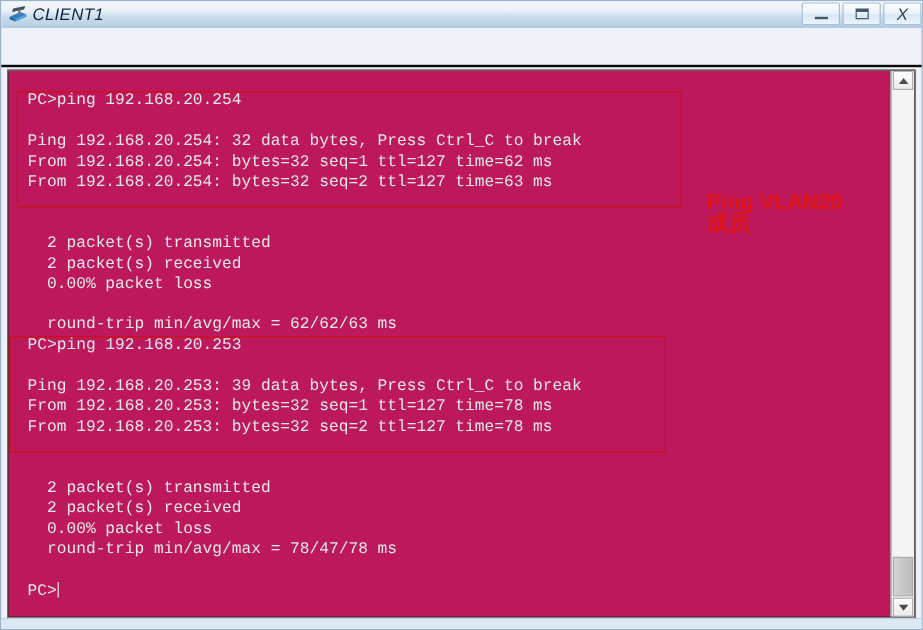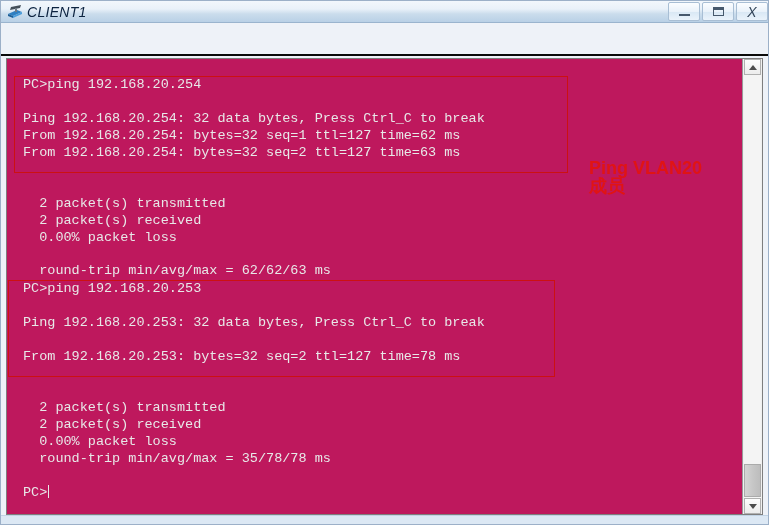--- a/index.html
+++ b/index.html
@@ -297,26 +297,27 @@
     <div class="terminal" id="terminal">
         <div class="term-line" style="top: 18px;"><span>PC&gt;ping 192.168.20.254</span></div>
         <div class="term-line" style="top: 52px;"><span>Ping 192.168.20.254: 32 data bytes, Press Ctrl_C to break</span></div>
         <div class="term-line" style="top: 69px;"><span>From 192.168.20.254: bytes=32 seq=1 ttl=127 time=62 ms</span></div>
         <div class="term-line" style="top: 86px;"><span>From 192.168.20.254: bytes=32 seq=2 ttl=127 time=63 ms</span></div>
         <div class="term-line" style="top: 137px;"><span>  2 packet(s) transmitted</span></div>
         <div class="term-line" style="top: 154px;"><span>  2 packet(s) received</span></div>
         <div class="term-line" style="top: 171px;"><span>  0.00% packet loss</span></div>
         <div class="term-line" style="top: 204px;"><span>  round-trip min/avg/max = 62/62/63 ms</span></div>
         <div class="term-line" style="top: 222px;"><span>PC&gt;ping 192.168.20.253</span></div>
-        <div class="term-line" style="top: 256px;"><span>Ping 192.168.20.253: 32 data bytes, Press Ctrl_C to break</span></div>
+        <div class="term-line" style="top: 256px;"><span>Ping 192.168.20.253: 39 data bytes, Press Ctrl_C to break</span></div>
+        <div class="term-line" style="top: 273px;"><span>From 192.168.20.253: bytes=32 seq=1 ttl=127 time=78 ms</span></div>
         <div class="term-line" style="top: 290px;"><span>From 192.168.20.253: bytes=32 seq=2 ttl=127 time=78 ms</span></div>
         <div class="term-line" style="top: 341px;"><span>  2 packet(s) transmitted</span></div>
         <div class="term-line" style="top: 358px;"><span>  2 packet(s) received</span></div>
         <div class="term-line" style="top: 375px;"><span>  0.00% packet loss</span></div>
-        <div class="term-line" style="top: 392px;"><span>  round-trip min/avg/max = 35/78/78 ms</span></div>
+        <div class="term-line" style="top: 392px;"><span>  round-trip min/avg/max = 78/47/78 ms</span></div>
         <div class="term-line" style="top: 426px;"><span>PC&gt;</span><i class="caret"></i></div>
       </div>
 
     <div id="overlays">
         <div class="redbox" style="left: 7px; top: 17px; width: 554px; height: 97px; border-color: rgb(204, 17, 17);"></div>
         <div class="redbox" style="left: 1px; top: 221px; width: 547px; height: 97px; border-color: rgb(204, 17, 17);"></div>
         <div class="annotation" style="left: 582px; top: 100px;"><div>Ping VLAN20</div><div>成员</div></div>
       </div>
 
     <div class="scrollbar">

